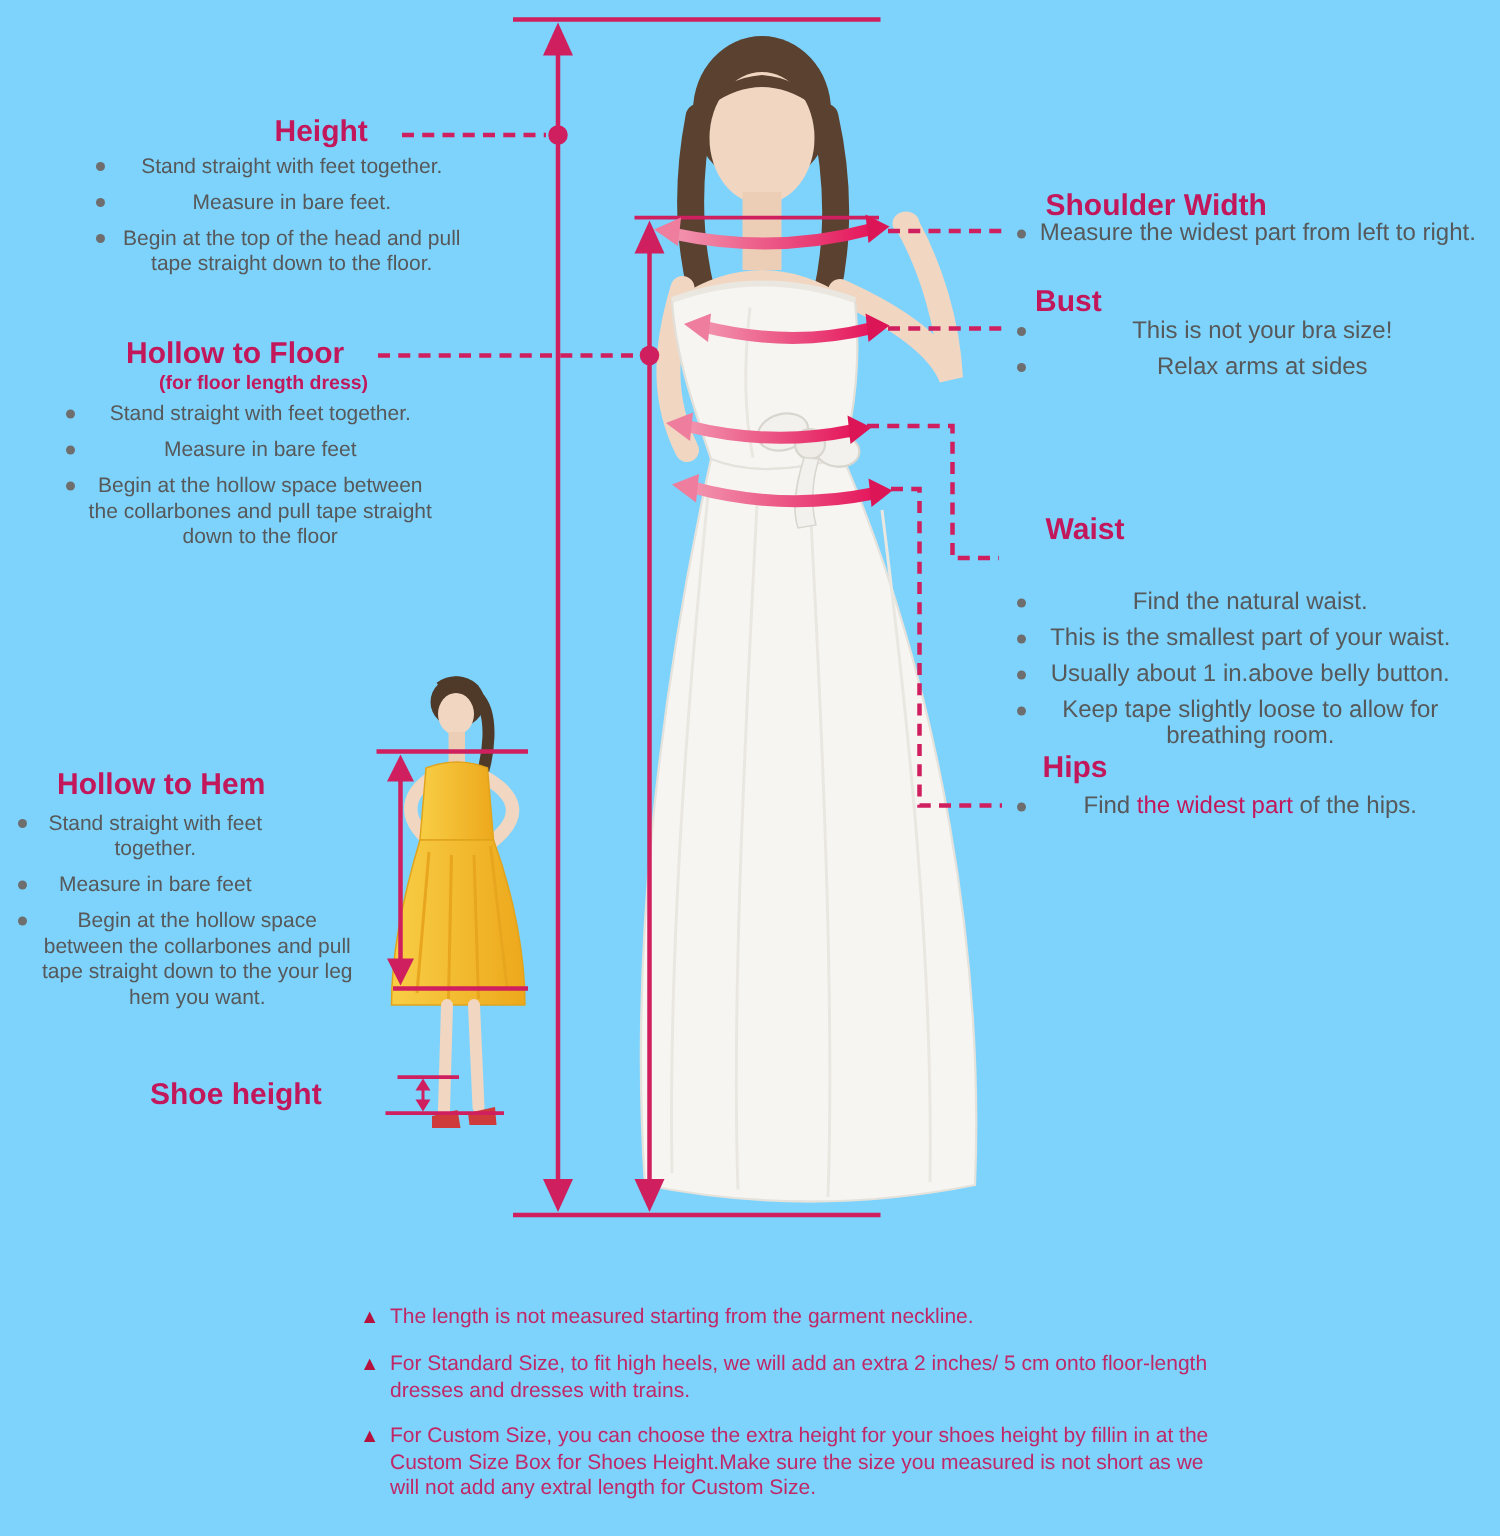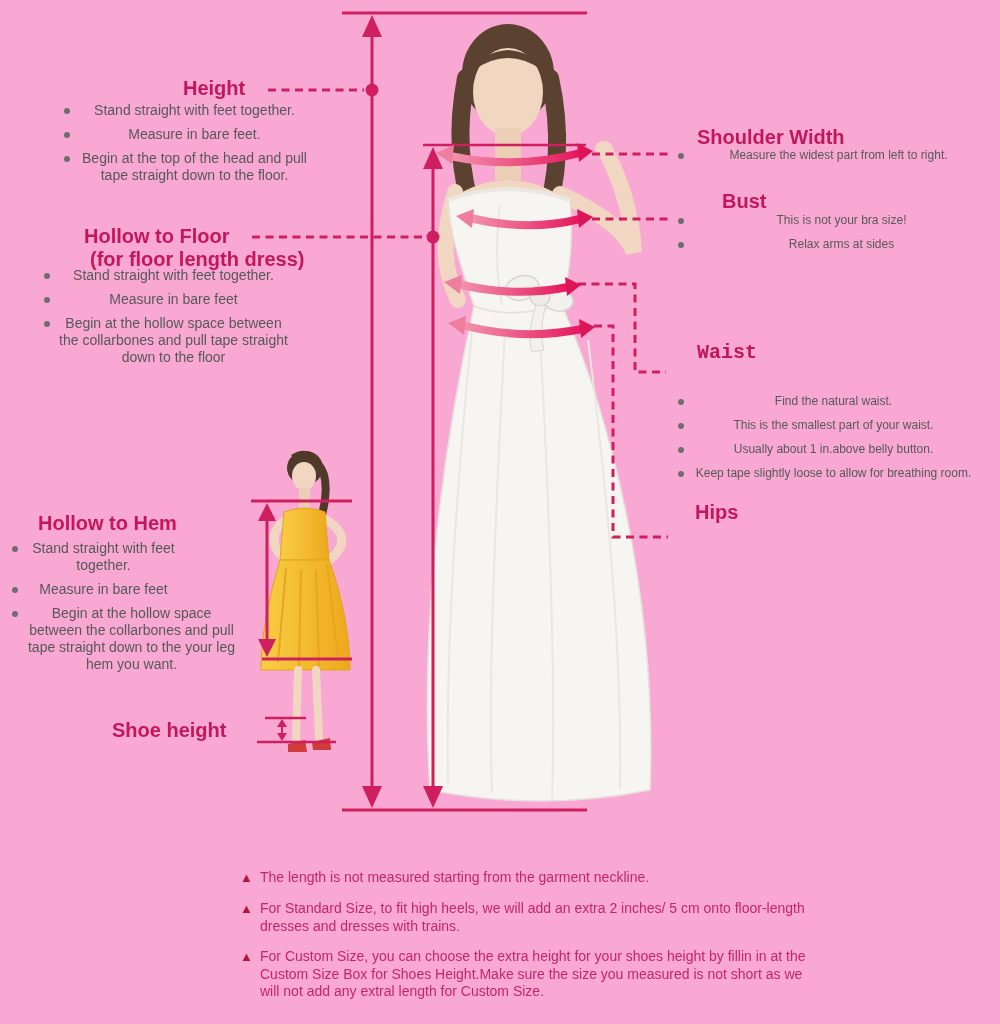--- a/index.html
+++ b/index.html
@@ -1,30 +1,30 @@
 <!DOCTYPE html>
 <html><head>
 <meta charset="utf-8">
 <style>
   * { margin:0; padding:0; box-sizing:border-box; }
   html,body { background:#ffffff; }
   #stage {
-    position:relative; width:1000px; height:1024px; background:#f9a8d4;
+    position:relative; width:1000px; height:1024px; background:#7dd3fc;
     font-family:"Liberation Sans", sans-serif; overflow:hidden;
   }
   svg.layer { position:absolute; left:0; top:0; width:1000px; height:1024px; }
   .abs { position:absolute; }
   .t { font-size:20px; font-weight:bold; color:#c2185b; line-height:1.1; white-space:nowrap; }
-  .sub { font-size:20px; font-weight:bold; color:#c2185b; line-height:1.1; white-space:nowrap; }
+  .sub { font-size:13px; font-weight:bold; color:#c2185b; line-height:1.1; white-space:nowrap;margin-left:16px; }
   ul.lst { list-style:none;text-align:center; }
   ul.lst li {
     position:relative; padding-left:15px; margin-bottom:7px;
     font-size:14px; line-height:17px; color:#57585a;
   }
-  ul.lst.small li { font-size:12px; }
+  ul.lst.small li { font-size:16px; }
   ul.lst li::before {
     content:""; position:absolute; left:2px; top:6px;
     width:6px; height:6px; border-radius:50%; background:#6e6e6e;
   }
   .hl { color:#c2185b; }
   .w262 { width:262px; }
   .w228 { width:228px; }
   .w172 { width:172px; }
   .notes { width:572px; }
   .note { display:flex; margin-bottom:13px; }
@@ -180,43 +180,44 @@
     <li>Begin at the hollow space between the collarbones and pull tape straight down to the floor</li>
   </ul>
 
   <div class="abs t" style="left:38px; top:512px;">Hollow to Hem</div>
   <ul class="abs lst" style="left:10px; top:540px; width:235px;">
     <li class="w172">Stand straight with feet together.</li>
     <li class="w172">Measure in bare feet</li>
     <li class="w228">Begin at the hollow space between the collarbones and pull tape straight down to the your leg hem  you want.</li>
   </ul>
 
-  <div class="abs t" style="left:112px; top:719px;">Shoe height</div>
+  <div class="abs t" style="left:100px; top:719px;">Shoe height</div>
 
   <div class="abs t" style="left:697px; top:126px;">Shoulder Width</div>
   <ul class="abs lst small" style="left:676px; top:147px; width:310px;">
     <li>Measure the widest part from left to right.</li>
   </ul>
 
-  <div class="abs t" style="left:690px; top:190px;margin-left:32px;">Bust</div>
+  <div class="abs t" style="left:690px; top:190px;">Bust</div>
   <ul class="abs lst small" style="left:676px; top:212px; width:316px;">
     <li>This is not your bra size!</li>
     <li>Relax arms at sides</li>
   </ul>
 
-  <div class="abs t" style="left:697px; top:342px;font-family:Liberation Mono, monospace;">Waist</div>
+  <div class="abs t" style="left:697px; top:342px;">Waist</div>
   <ul class="abs lst small" style="left:676px; top:365px; width:300px;margin-top:28px;">
     <li>Find the natural waist.</li>
     <li>This is the smallest part of your waist.</li>
     <li>Usually about 1 in.above belly button.</li>
     <li>Keep tape slightly loose to allow for breathing room.</li>
   </ul>
 
   <div class="abs t" style="left:695px; top:501px;">Hips</div>
   <ul class="abs lst small" style="left:676px; top:529px; width:300px;">
+    <li><span>Find </span><span class="hl">the widest part</span><span> of the hips.</span></li>
   </ul>
 
   <div class="abs notes" style="left:240px; top:869px;">
     <div class="note">
       <span class="tri">▲</span>
       <span class="txt">The length is not measured starting from the garment neckline.</span>
     </div>
     <div class="note">
       <span class="tri">▲</span>
       <span class="txt">For Standard Size, to fit high heels, we will add an extra 2 inches/ 5  cm onto floor-length dresses and dresses with trains.</span>

